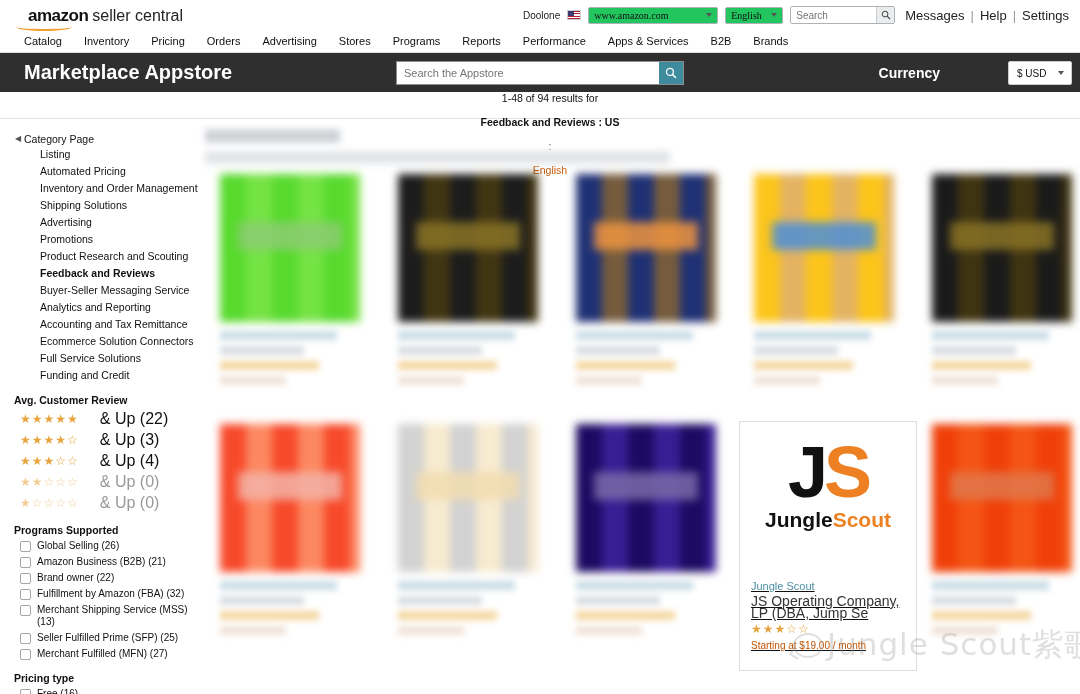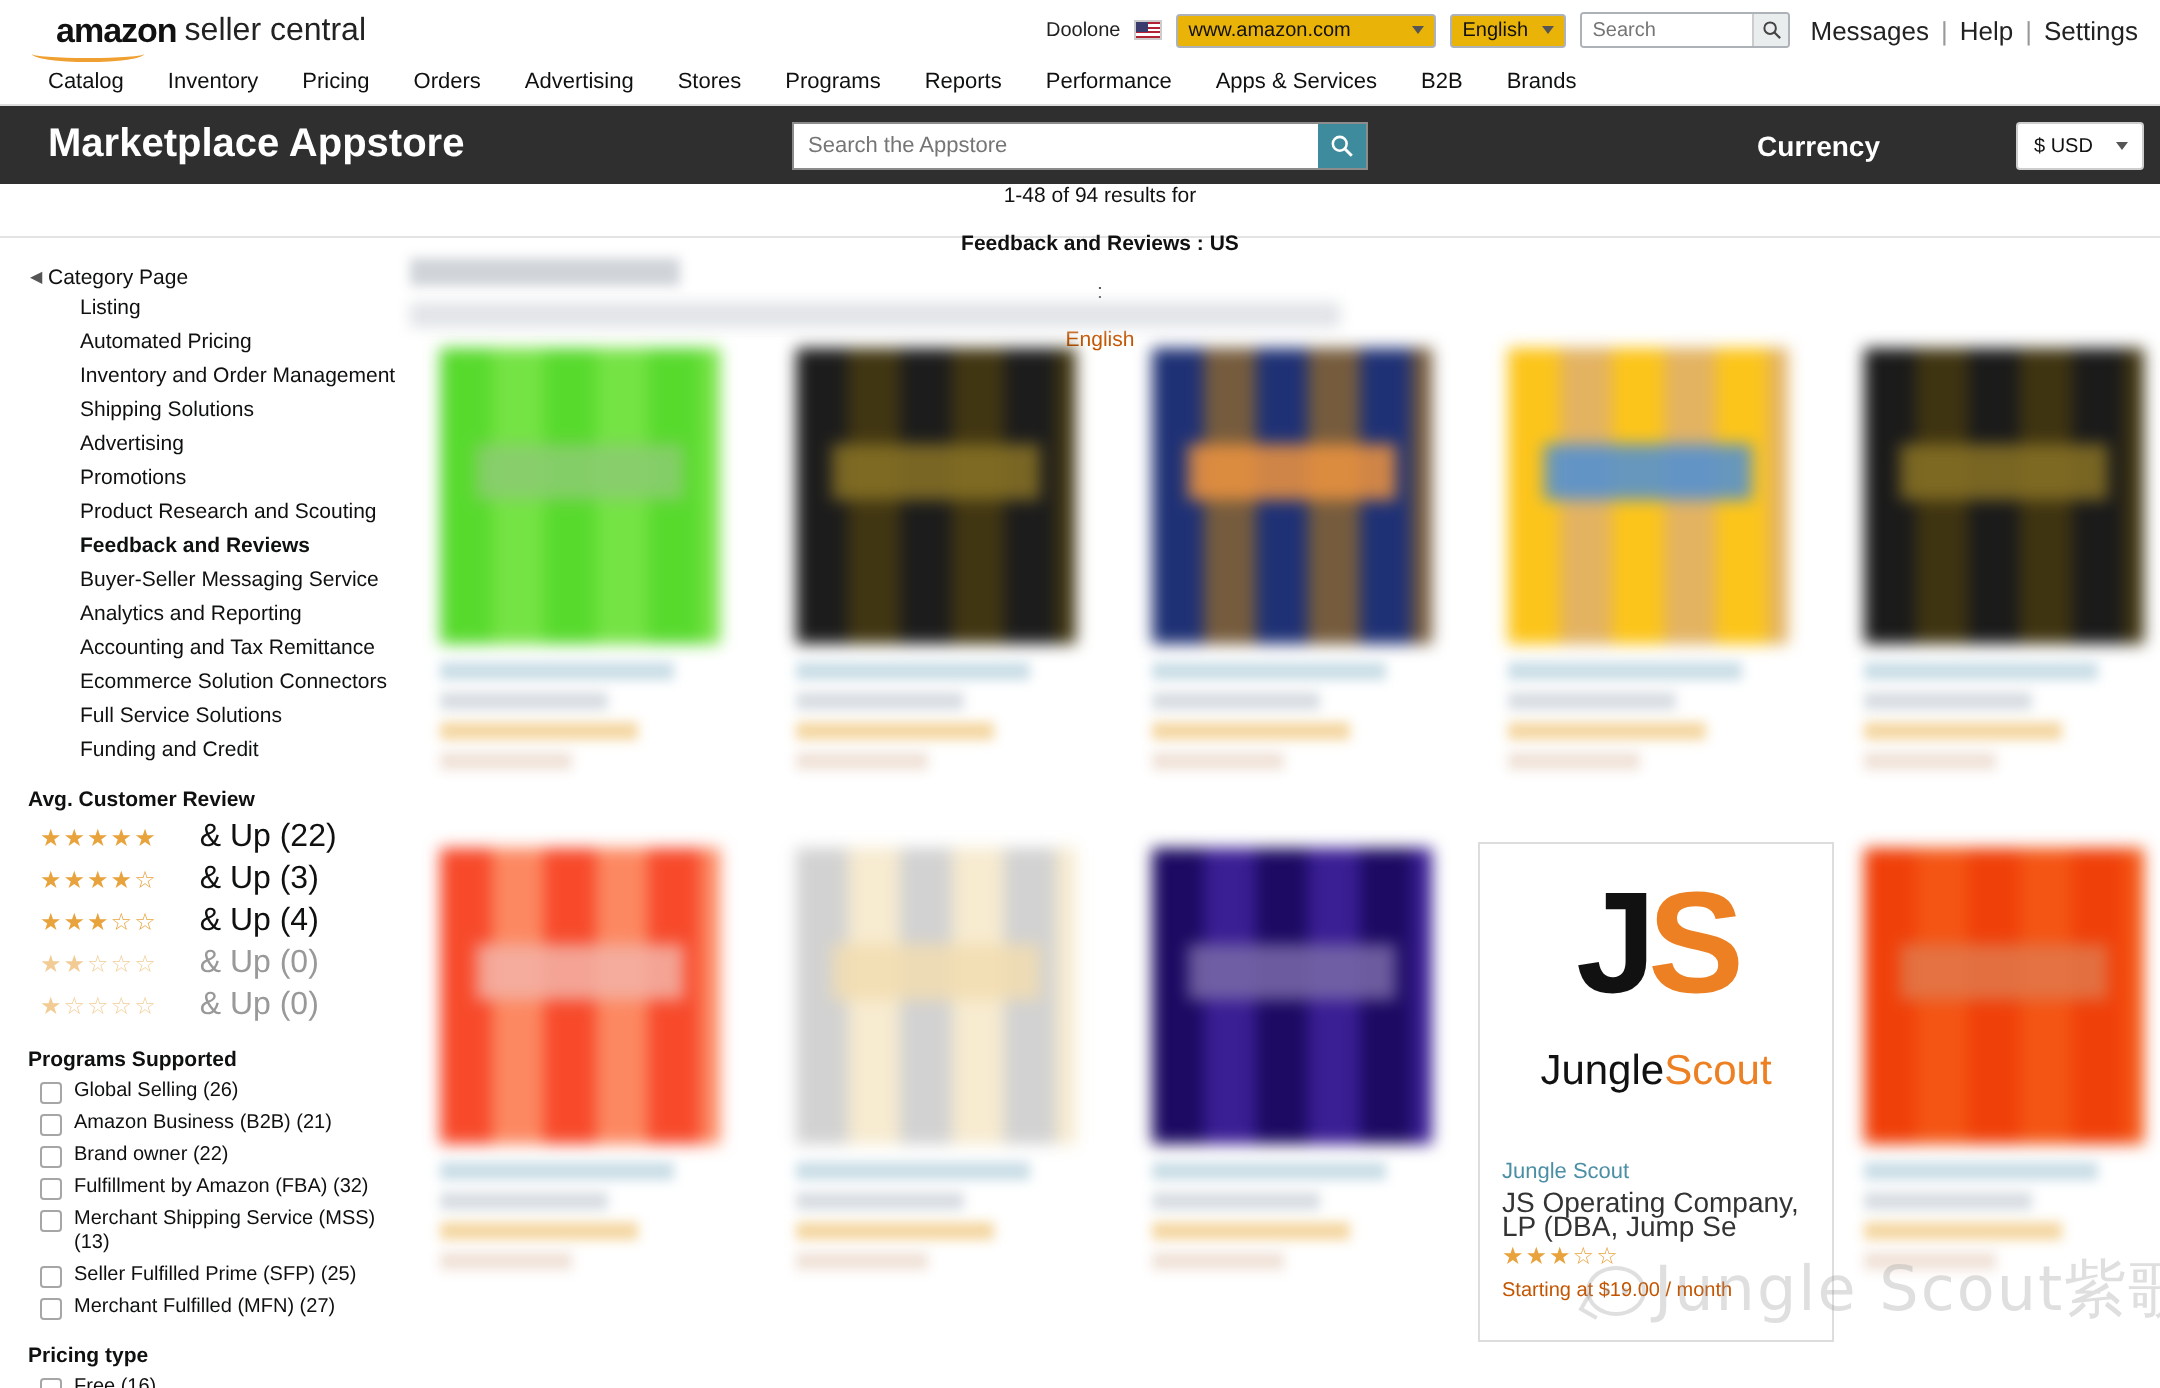--- a/index.html
+++ b/index.html
@@ -21,23 +21,23 @@
            border-bottom:2px solid #f0a030; border-radius:0 0 50% 50%; }
 
   .top-right { position:absolute; right:8px; top:0; height:30px;
                display:flex; align-items:center; gap:7px; font-size:10px; color:#222; }
   .acct { font-size:10px; color:#222;text-align:center; }
   .flag { width:14px; height:10px; background:
       linear-gradient(to bottom,#b22234 0 14.3%,#fff 14.3% 28.6%,#b22234 28.6% 42.9%,
       #fff 42.9% 57.2%,#b22234 57.2% 71.5%,#fff 71.5% 85.8%,#b22234 85.8% 100%);
       position:relative; border:1px solid #ccc; }
   .flag::before{content:"";position:absolute;left:0;top:0;width:6px;height:5px;background:#3c3b6e;}
-  .sel { height:17px; border:1px solid #adb1b8; border-radius:2px; background:#eab308;
+  .sel { height:17px; border:1px solid #adb1b8; border-radius:2px; background:#22c55e;
          font-size:10px; padding:0 16px 0 5px; display:flex; align-items:center;
-         position:relative; color:#111; }
+         position:relative; color:#111;font-family:Liberation Serif, serif; }
   .sel .cv { position:absolute; right:5px; top:5px; width:0;height:0;
              border-left:3px solid transparent;border-right:3px solid transparent;
              border-top:4px solid #555; }
   .sel.domain { width:130px; }
   .sel.lang { width:58px; }
   .srchbox { display:flex; height:18px; border:1px solid #adb1b8; border-radius:2px; overflow:hidden; }
   .srchbox input { border:0; outline:0; width:85px; font-size:10px; padding:0 5px;
                    font-family:"Liberation Sans",sans-serif; color:#111; background:#fff;}
   .srchbox .sbtn { width:18px; background:#eaeded; border-left:1px solid #ccc;
                    display:flex; align-items:center; justify-content:center; }
@@ -116,24 +116,24 @@
   .tile { position:absolute; left:15px; top:3px; width:140px; height:148px;
           filter:blur(4px); }
   .meta { position:absolute; left:15px; top:160px; width:150px; }
   .ml { height:9px; margin-bottom:6px; filter:blur(3px); }
 
   
   .js-logo { position:absolute; left:0; right:0; top:16px; text-align:center; }
   .js-mark { font-size:72px; font-weight:bold; line-height:68px; letter-spacing:-4px; }
   .js-j { color:#111; }
   .js-s { color:#ec8022; }
-  .js-word { font-size:21px; font-weight:normal; margin-top:18px; }
+  .js-word { font-size:21px; font-weight:bold; margin-top:2px; }
   .js-w1 { color:#111; }
   .js-w2 { color:#ec8022; }
-  .js-meta { position:absolute; left:11px; top:158px; right:8px; }
+  .js-meta { position:absolute; left:11px; top:158px; right:8px;text-decoration:underline; }
   .js-name { font-size:11px; color:#4b8fa6; margin-bottom:3px; }
   .js-dev { font-size:14px; color:#333; line-height:12px; }
   .js-stars { margin-top:2px; }
   .js-price { font-size:10px; color:#c45500; margin-top:3px; }
 
   
   .wm { position:absolute; left:793px; top:624px; display:flex; align-items:center;
         gap:4px; pointer-events:none; z-index:40; }
   .wm-txt { font-size:31px; color:rgba(150,150,150,.30); letter-spacing:1px;
             font-family:"DejaVu Sans", sans-serif; white-space:nowrap; }

